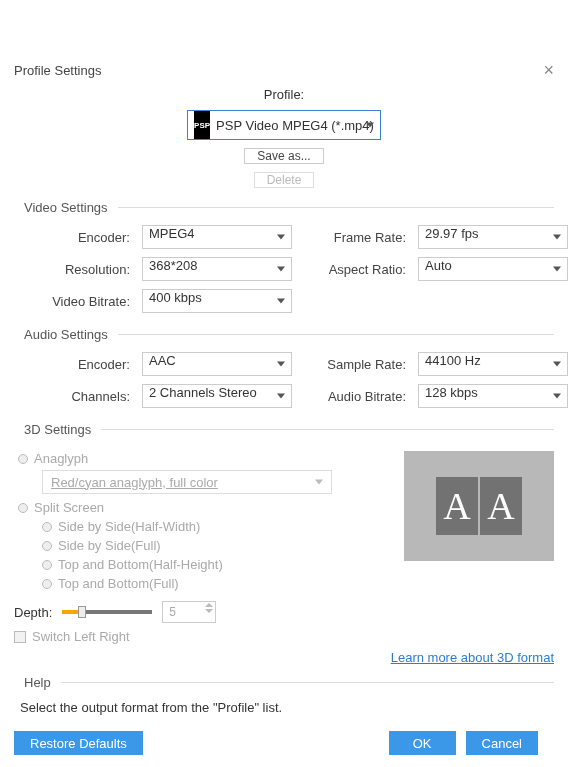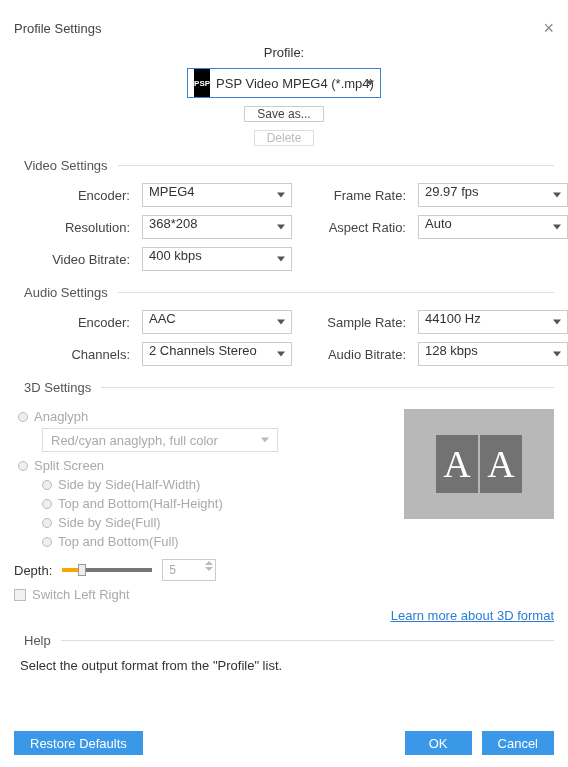--- a/index.html
+++ b/index.html
@@ -6,21 +6,21 @@
   body {
     margin: 0;
     font-family: -apple-system, "Segoe UI", Arial, sans-serif;
     font-size: 13px;
     color: #333;
     background: #fff;
     width: 568px;
     height: 767px;
     overflow: hidden;
   }
-  .dialog { padding: 16px 14px 0 14px; }
+  .dialog { padding: 16px 14px 0 14px; margin-top: 42px; }
   .titlebar {
     display: flex;
     justify-content: space-between;
     align-items: center;
     padding: 2px 0 6px 0;
   }
   .titlebar .title { font-size: 13px; color: #444; }
   .close-x { font-size: 18px; color: #888; cursor: pointer; }
   .profile-row {
     display: flex;
@@ -83,22 +83,22 @@
     width:0;height:0;border-left:4px solid transparent;border-right:4px solid transparent;border-top:5px solid #555;
   }
   .checkbox-row { display:flex; align-items:center; gap:6px; margin:2px 0 6px 0;}
   .chk { width:12px;height:12px;border:1px solid #999;background:#fff; }
   .chk.disabled { border-color:#bbb; background:#f2f2f2;}
   .radio-row { display:flex; align-items:center; gap:6px; margin:4px 0; padding-left:4px;}
   .radio { width:10px;height:10px;border:1px solid #bbb;border-radius:50%;background:#eee; }
   .radio-row.sub { padding-left:28px; }
   .disabled-text { color:#aaa; }
   .anaglyph-select {
-    border:1px solid #ddd; height:24px; width:236px; display:flex; align-items:center;
-    padding:0 8px; position:relative; color:#aaa; margin:2px 0 6px 28px; font-size:13px;
+    border:1px solid #ddd; height:24px; width:290px; display:flex; align-items:center;
+    padding:0 8px; position:relative; color:#aaa; margin:2px 0 6px 28px; font-size:13px;text-decoration:underline;
   }
   .anaglyph-select .caret {
     position:absolute; right:8px; top:50%; transform:translateY(-50%);
     width:0;height:0;border-left:4px solid transparent;border-right:4px solid transparent;border-top:5px solid #bbb;
   }
   .three-d-area { display:flex; gap:20px; }
   .three-d-left { flex:1; }
   .preview-box {
     width:150px; height:110px; background:#b8b8b8; display:flex; align-items:center; justify-content:center;
     margin-top:4px;
@@ -118,21 +118,21 @@
     border:1px solid #ccc; height:22px; width:54px; display:flex; align-items:center;
     padding:0 6px; position:relative; color:#aaa; font-size:12px;
   }
   .spinner .arrows { position:absolute; right:2px; top:1px; display:flex; flex-direction:column; gap:2px;}
   .spinner .arrows div{ width:0;height:0;border-left:4px solid transparent;border-right:4px solid transparent;}
   .spinner .arrows .up{border-bottom:4px solid #bbb;}
   .spinner .arrows .down{border-top:4px solid #bbb;}
   .link { color:#2a7dd6; text-decoration:underline; cursor:pointer; font-size:13px;}
   .help-text { color:#333; margin:6px 0 0 6px; }
   .footer {
-    position:absolute; bottom:0; left:0; right:0;
+    position:absolute; bottom:0; left:0; right:16px;
     display:flex; justify-content:space-between; align-items:flex-end;
     padding:8px 14px 12px 14px; background:#fff;
   }
   .btn-primary {
     background:#3b97e8; color:#fff; border:none; height:24px; padding:0 24px; font-size:13px; cursor:pointer;
   }
   .btn-secondary {
     background:#3b97e8; color:#fff; border:none; height:24px; padding:0 16px; font-size:13px; cursor:pointer;
   }
   .footer-right { display:flex; gap:10px; }
@@ -239,25 +239,25 @@
       <div class="radio-row">
         <span class="radio"></span>
         <span class="disabled-text">Split Screen</span>
       </div>
       <div class="radio-row sub">
         <span class="radio"></span>
         <span class="disabled-text">Side by Side(Half-Width)</span>
       </div>
       <div class="radio-row sub">
         <span class="radio"></span>
+        <span class="disabled-text">Side by Side(Full)</span>
+      </div>
+      <div class="radio-row sub">
+        <span class="radio"></span>
         <span class="disabled-text">Top and Bottom(Half-Height)</span>
-      </div>
-      <div class="radio-row sub">
-        <span class="radio"></span>
-        <span class="disabled-text">Side by Side(Full)</span>
       </div>
       <div class="radio-row sub">
         <span class="radio"></span>
         <span class="disabled-text">Top and Bottom(Full)</span>
       </div>
     </div>
     <div class="preview-box">
       <div class="preview-inner">
         <div class="letter-box">A</div>
         <div class="letter-box">A</div>

